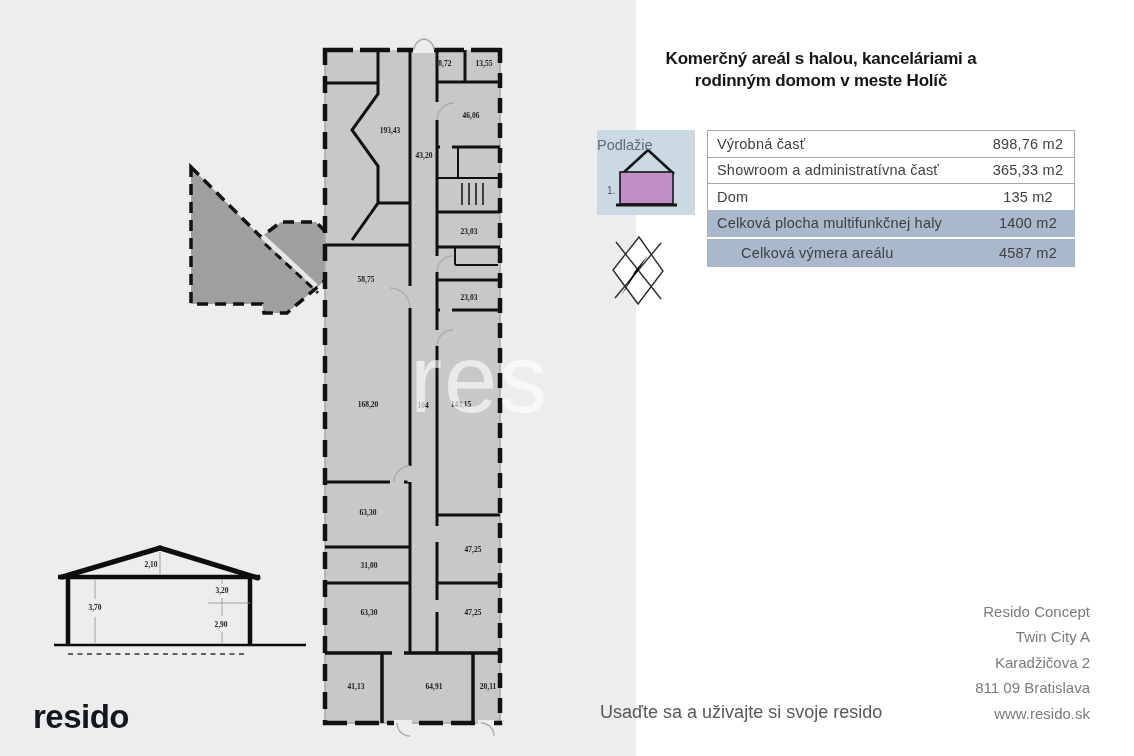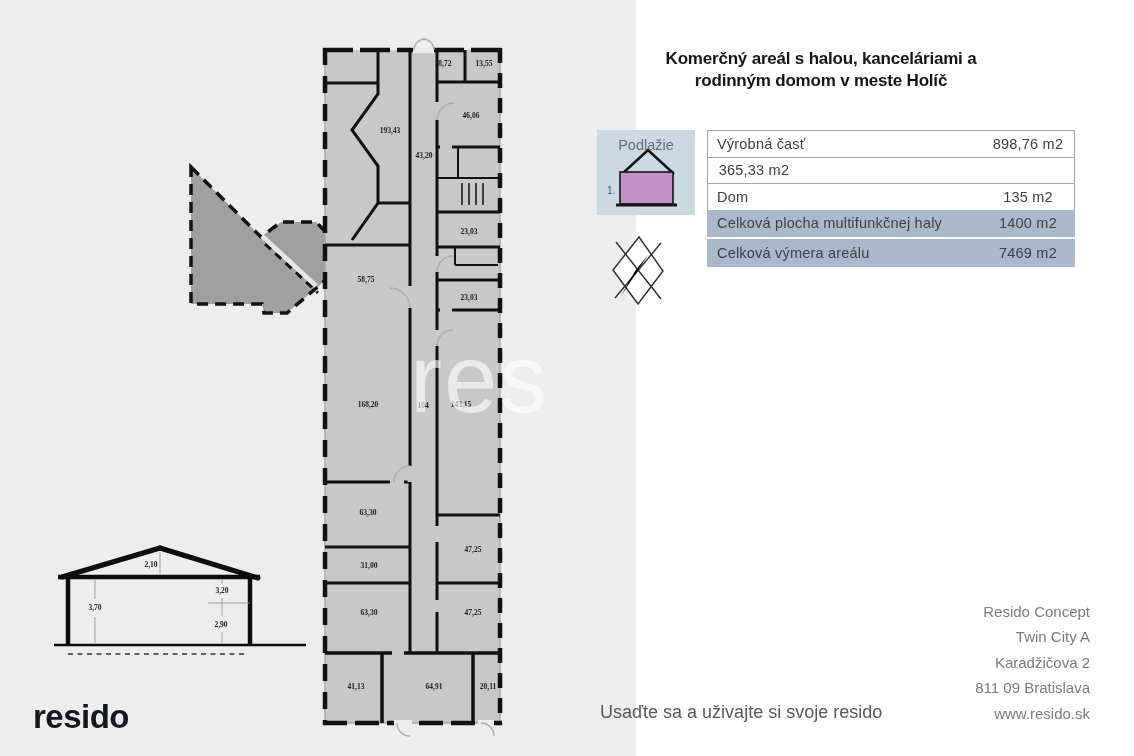--- a/index.html
+++ b/index.html
@@ -24,40 +24,40 @@
   .page-title {
     position:absolute; left:571px; top:48px; width:500px; text-align:center;
     font-size:17px; font-weight:700; line-height:22px; color:#141414; letter-spacing:-0.2px;
   }
 
   .legend-box {
     position:absolute; left:597px; top:130px; width:98px; height:85px;
     background:#cbdae2;
   }
   .legend-title {
-    position:absolute; top:7px; width:100%; text-align:center;
+    position:absolute; top:7px; width:100%; text-align:left;
     font-size:14.5px; color:#5f6e78;
   }
   .legend-floor {
     position:absolute; left:10px; top:55px; font-size:10px; color:#4f4f4f;
   }
   .legend-icon-svg { position:absolute; left:0; top:0; }
 
   .compass-svg { position:absolute; left:601px; top:230px; }
 
   .area-table {
     position:absolute; left:707px; top:131px; width:368px;
     font-size:14.5px; color:#404040; letter-spacing:0.2px;
   }
   .trow {
     display:flex; align-items:center; height:27.5px;
     background:#fff; border:1px solid #a2a7ac; margin-top:-1px;
   }
   .trow.hl { background:#a9b8cb; border-color:transparent; }
-  .trow.hl + .trow.hl { margin-top:2px; }
+  .trow.hl + .trow.hl { margin-top:2px;padding-left:24px; }
   .tlabel { flex:1; padding-left:9px; white-space:nowrap; }
   .tvalue { width:92px; text-align:center; }
 
   .tagline {
     position:absolute; left:600px; top:702px; font-size:18px; color:#585858;
   }
   .contact-block {
     position:absolute; right:44px; top:599px; text-align:right;
     font-size:15px; line-height:25.4px; color:#7b7b7b;
   }
@@ -227,33 +227,34 @@
   <line x1="60" y1="13" x2="14" y2="68" stroke="#2b2b2b" stroke-width="1.4"></line>
   <polygon points="47,25 20,66 34,41" fill="#000"></polygon>
 </svg>
 
 <div class="area-table">
     <div class="trow">
       <span class="tlabel">Výrobná časť</span>
       <span class="tvalue">898,76 m2</span>
     </div>
     <div class="trow">
+      <span class="tlabel">Showroom a administratívna časť</span>
       <span class="tvalue">365,33 m2</span>
     </div>
     <div class="trow">
       <span class="tlabel">Dom</span>
       <span class="tvalue">135 m2</span>
     </div>
     <div class="trow hl">
       <span class="tlabel">Celková plocha multifunkčnej haly</span>
       <span class="tvalue">1400 m2</span>
     </div>
     <div class="trow hl">
       <span class="tlabel">Celková výmera areálu</span>
-      <span class="tvalue">7469 m2</span>
+      <span class="tvalue">4587 m2</span>
     </div>
   </div>
 
 <div class="tagline">Usaďte sa a uživajte si svoje resido</div>
 
 <div class="contact-block">
     <div class="cline">Resido Concept</div>
     <div class="cline">Twin City A</div>
     <div class="cline">Karadžičova 2</div>
     <div class="cline">811 09 Bratislava</div>

